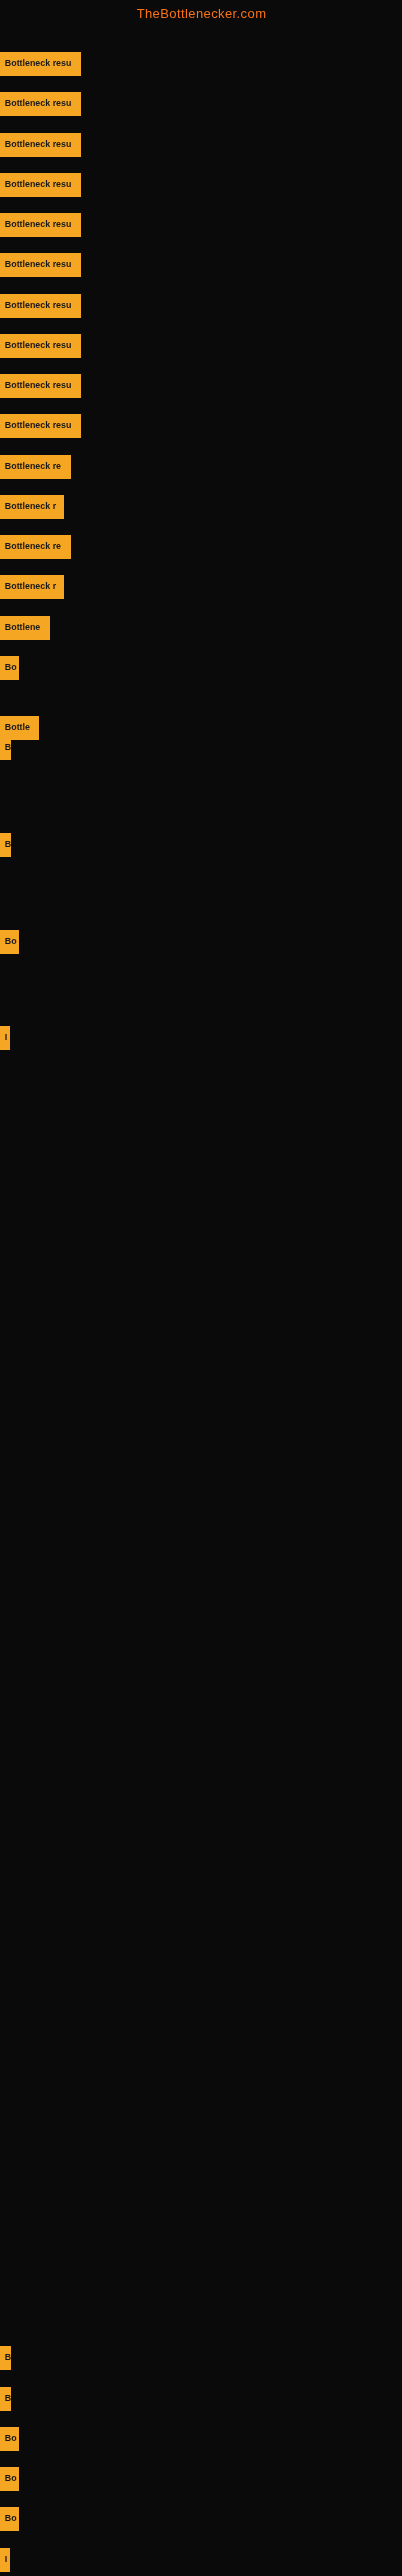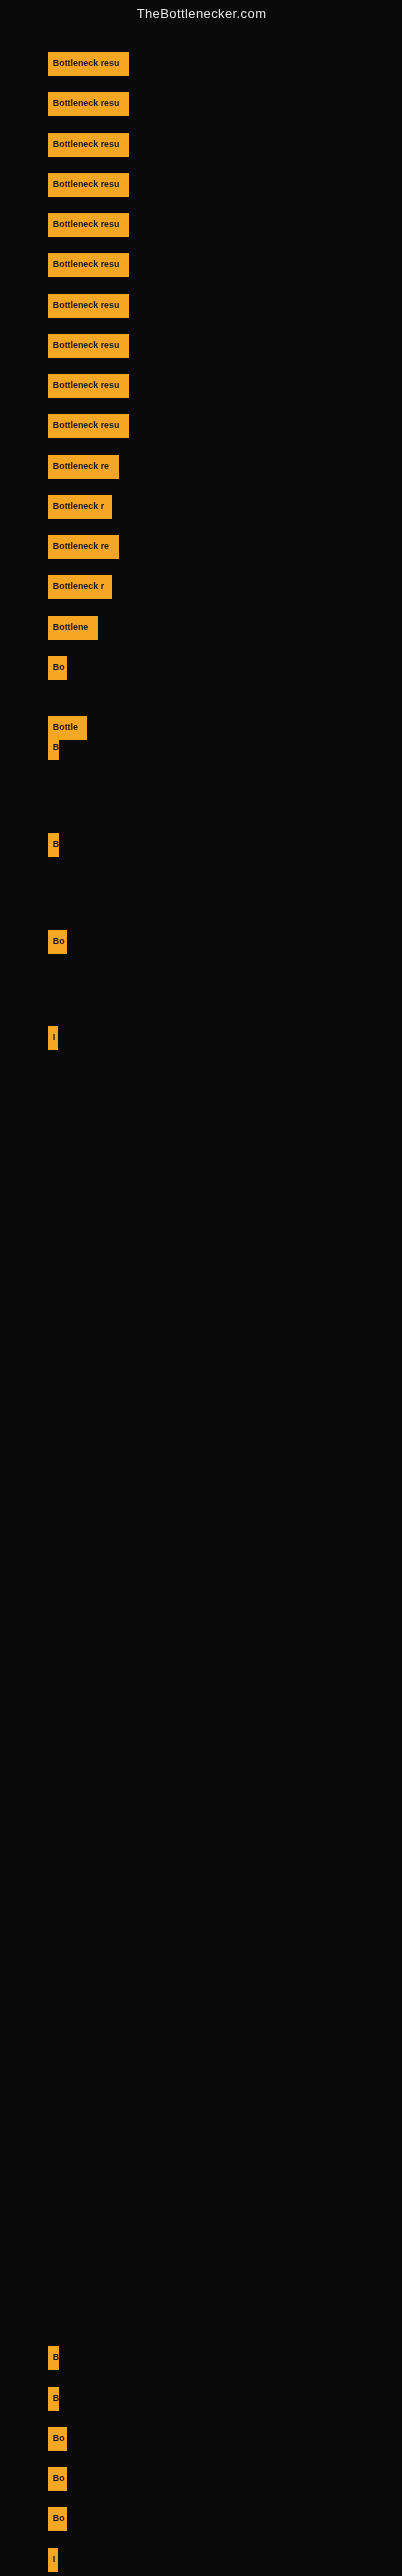--- a/index.html
+++ b/index.html
@@ -6,32 +6,31 @@
     body {
       background: #0a0a0a;
       width: 403px;
       min-height: 2576px;
       font-family: Arial, sans-serif;
       position: relative;
       overflow-x: hidden;
     }
     .site-title {
       text-align: center;
-      color: #e5e5e5;
+      color: #f97316;
       font-size: 13px;
       padding: 6.4px 0 3.2px 0;
       letter-spacing: 0.4px;
     }
     .bottleneck-item {
       position: absolute;
       left: 0;
       height: 31px;
       display: flex;
       align-items: center;
-      margin-left: 48px;
     }
     .bottleneck-label {
       background: #f5a623;
       color: #1a1a1a;
       font-size: 8.9px;
       font-weight: bold;
       padding: 3.2px 4.8px;
       white-space: nowrap;
       overflow: hidden;
       display: inline-block;

